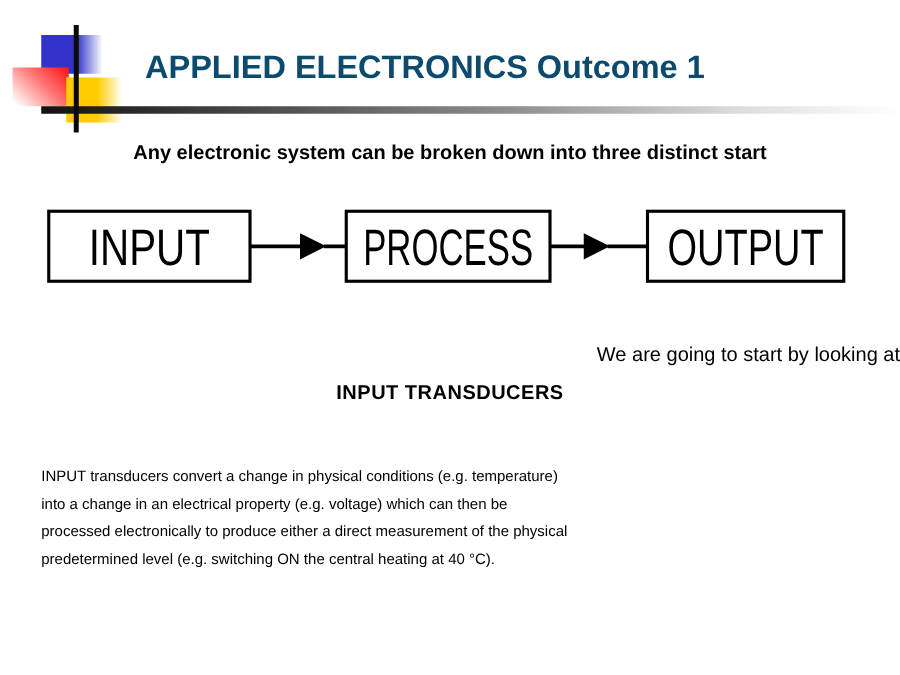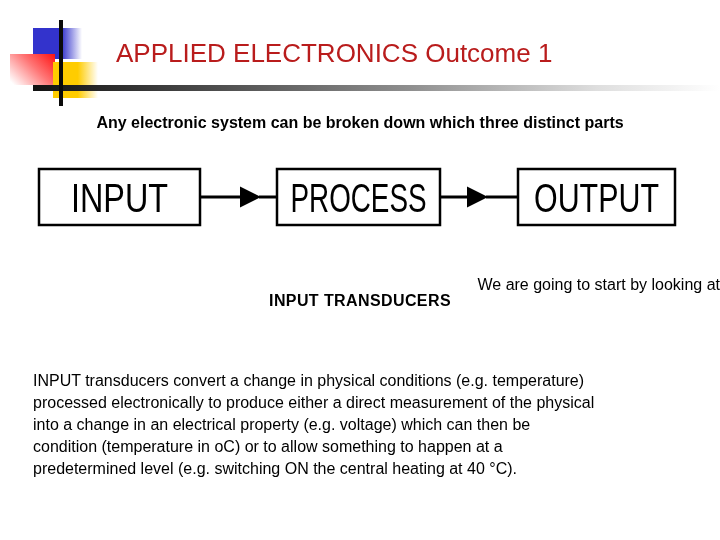--- a/index.html
+++ b/index.html
@@ -13,61 +13,61 @@
   .sq-red{position:absolute;left:10px;top:54px;width:45px;height:31px;
     background:linear-gradient(225deg,#ff1111 0%,#ff7777 45%,#ffffff 95%);}
   .sq-yellow{position:absolute;left:53px;top:62px;width:45px;height:36px;
     background:linear-gradient(to right,#ffcc00 0%,#ffcc00 55%,#ffffff 100%);}
   .hbar{position:absolute;left:33px;top:85px;width:687px;height:6px;
     background:linear-gradient(to right,#121212 0%,#4a4a4a 25%,#8f8f8f 55%,#dedede 82%,#ffffff 100%);}
   .vline{position:absolute;left:59px;top:20px;width:4px;height:86px;background:#0a0a0a;}
   
   .title{
     position:absolute;left:116px;top:38px;margin:0;
-    font-size:26px;font-weight:normal;color:#b91c1c;letter-spacing:0px;white-space:nowrap;
+    font-size:26px;font-weight:bold;color:#0c4a6e;letter-spacing:0px;white-space:nowrap;
   }
   
   .subtitle{
     position:absolute;left:0;top:114px;width:100%;text-align:center;
     font-size:16px;font-weight:bold;white-space:nowrap;
   }
   .diagram{position:absolute;left:30px;top:160px;}
   .diagram rect{fill:#ffffff;stroke:#000000;stroke-width:2.5px;}
   .diagram line{stroke:#000000;stroke-width:3px;}
   .diagram polygon{fill:#000000;}
   .diagram text{
     font-family:"Liberation Sans",sans-serif;font-size:41px;fill:#000000;
     text-anchor:middle;
   }
   .lead{
     position:absolute;left:0;top:276px;width:100%;text-align:right;font-size:16px;
   }
   .topic{
-    position:absolute;left:0;top:292px;width:100%;text-align:center;
+    position:absolute;left:0;top:306px;width:100%;text-align:center;
     font-size:16px;font-weight:bold;letter-spacing:0.4px;
   }
   .para{
-    position:absolute;left:33px;top:370px;width:660px;font-size:16px;line-height:22px;
+    position:absolute;left:33px;top:370px;width:660px;font-size:12px;line-height:22px;
   }
   .para div{white-space:nowrap;}
 </style>
 </head>
 <body>
 
 <div class="slide">
 
   <div class="sq-blue"></div>
   <div class="sq-red"></div>
   <div class="sq-yellow"></div>
   <div class="hbar"></div>
   <div class="vline"></div>
 
   <h1 class="title">APPLIED ELECTRONICS Outcome 1</h1>
 
-  <div class="subtitle">Any electronic system can be broken down which three distinct parts</div>
+  <div class="subtitle">Any electronic system can be broken down into three distinct start</div>
 
   <svg class="diagram" width="660" height="75" viewBox="0 0 660 75">
     <rect x="9" y="9" width="161" height="56"></rect>
     <rect x="247" y="9" width="163" height="56"></rect>
     <rect x="488" y="9" width="157" height="56"></rect>
 
     <line x1="170" y1="37" x2="212" y2="37"></line>
     <polygon points="210,26.5 231,37 210,47.5"></polygon>
     <line x1="229" y1="37" x2="247" y2="37"></line>
 
@@ -78,19 +78,18 @@
     <text x="89.5" y="52" textLength="97" lengthAdjust="spacingAndGlyphs">INPUT</text>
     <text x="328.5" y="52" textLength="136" lengthAdjust="spacingAndGlyphs">PROCESS</text>
     <text x="566.5" y="52" textLength="125" lengthAdjust="spacingAndGlyphs">OUTPUT</text>
   </svg>
 
   <div class="lead">We are going to start by looking at</div>
   <div class="topic">INPUT TRANSDUCERS</div>
 
   <div class="para">
     <div>INPUT transducers convert a change in physical conditions (e.g. temperature)</div>
+    <div>into a change in an electrical property (e.g. voltage) which can then be</div>
     <div>processed electronically to produce either a direct measurement of the physical</div>
-    <div>into a change in an electrical property (e.g. voltage) which can then be</div>
-    <div>condition (temperature in oC) or to allow something to happen at a</div>
     <div>predetermined level (e.g. switching ON the central heating at 40 °C).</div>
   </div>
 
 </div>
 
 </body></html>

